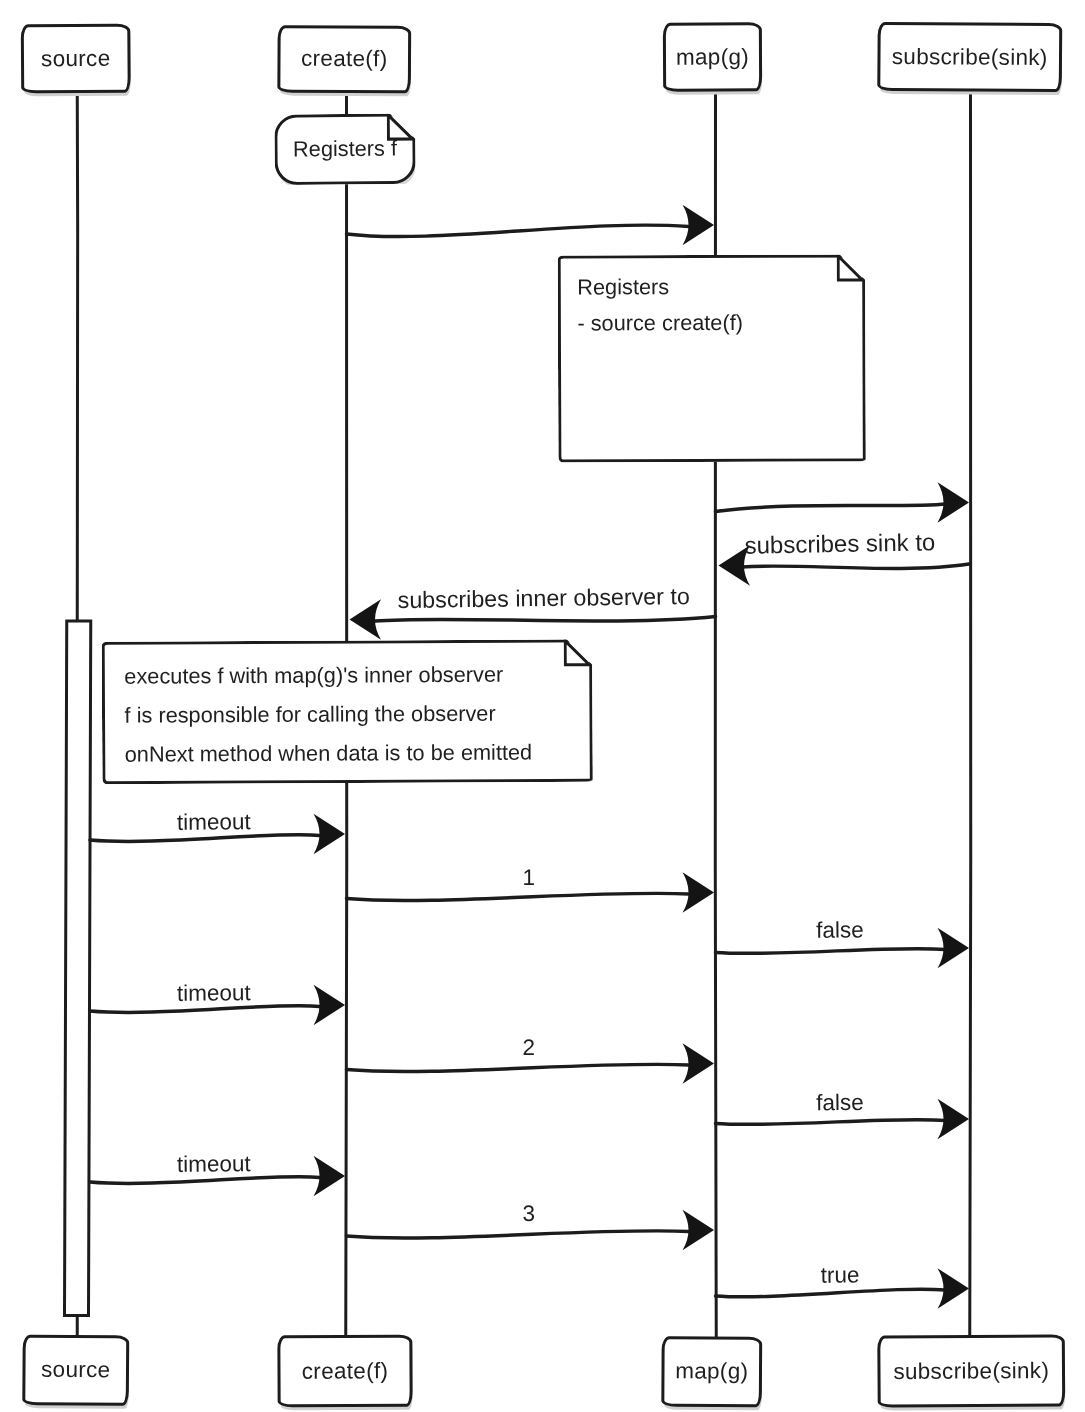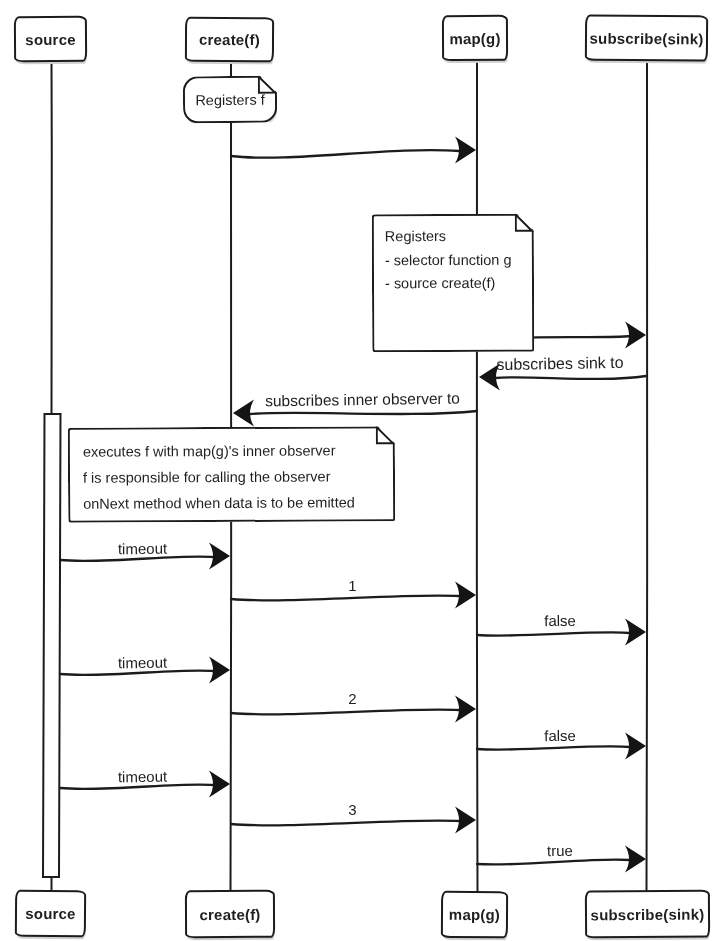--- a/index.html
+++ b/index.html
@@ -8,21 +8,21 @@
     font-family:"Liberation Sans", sans-serif; color:#1f1f1f; overflow:hidden;
   }
   svg.wires { position:absolute; left:0; top:0; }
 
   .actor {
     position:absolute; display:flex; align-items:center; justify-content:center;
     background:#fff; border:2px solid #1c1c1c;
     border-radius:5px 9px 4px 10px / 9px 5px 10px 4px;
     font-size:15px; letter-spacing:0.2px;
     box-shadow:1px 3px 0 -1px #cfcfcf;
-    box-sizing:border-box; white-space:nowrap;font-weight:bold;
+    box-sizing:border-box; white-space:nowrap;
   }
   .a-src-t { left:14px;  top:16px;  width:73px;  height:46px; transform:rotate(-0.4deg); }
   .a-cre-t { left:185px; top:17px;  width:89px;  height:45px; transform:rotate(0.3deg); }
   .a-map-t { left:442px; top:15px;  width:66px;  height:46px; transform:rotate(-0.3deg); }
   .a-sub-t { left:585px; top:15px;  width:123px; height:46px; transform:rotate(0.4deg); }
   .a-src-b { left:15px;  top:890px; width:71px;  height:47px; transform:rotate(0.4deg); }
   .a-cre-b { left:185px; top:890px; width:90px;  height:48px; transform:rotate(-0.3deg); }
   .a-map-b { left:441px; top:891px; width:67px;  height:47px; transform:rotate(0.3deg); }
   .a-sub-b { left:585px; top:890px; width:125px; height:48px; transform:rotate(-0.4deg); }
 
@@ -30,22 +30,22 @@
     position:absolute; background:#fff; border:2px solid #1c1c1c;
     border-radius:4px 2px 5px 3px / 3px 5px 2px 4px;
     box-sizing:border-box; font-size:14.5px;
     box-shadow:1px 3px 0 -1px #d8d8d8;
     clip-path:polygon(0 0, calc(100% - 17px) 0, 100% 17px, 100% 100%, 0 100%);
   }
   .note .fold { position:absolute; top:-2px; right:-2px; }
   .n-create { left:183px; top:76px;  width:94px;  height:47px;
               display:flex; align-items:center; justify-content:center;
               transform:rotate(-0.5deg);border-radius:15px; }
-  .n-map    { left:372px; top:170px; width:162px; height:138px;
-              padding:9px 2px 4px 11px; transform:rotate(-0.2deg);margin-top:44px; }
+  .n-map    { left:372px; top:170px; width:205px; height:138px;
+              padding:9px 2px 4px 11px; transform:rotate(-0.2deg); }
   .n-map .note-line  { line-height:23.5px; white-space:nowrap; }
   .n-exec   { left:68px;  top:427px; width:327px; height:95px;
               padding:9px 2px 4px 13px; transform:rotate(-0.3deg); }
   .n-exec .note-line { line-height:26px; white-space:nowrap; }
 
   .msg-label {
     position:absolute; text-align:center; font-size:15px; white-space:nowrap;
   }
   .lbl-sink  { left:480px; top:355px; width:160px; font-size:16px; transform:rotate(-1deg); }
   .lbl-inner { left:250px; top:391px; width:225px; font-size:15.5px; transform:rotate(-0.8deg); }
@@ -114,21 +114,20 @@
       <path d="M1,1 L1,17 L17,17 Z" fill="#ffffff" stroke="#1c1c1c" stroke-width="2"></path>
     </svg>
     <span class="note-line">Registers f</span>
   </div>
 
   <div class="note n-map">
     <svg class="fold" width="19" height="19">
       <path d="M1,1 L1,17 L17,17 Z" fill="#ffffff" stroke="#1c1c1c" stroke-width="2"></path>
     </svg>
     <div class="note-line">Registers</div>
-    <div class="note-line">- selector function g</div>
     <div class="note-line">- source  create(f)</div>
   </div>
 
   <div class="note n-exec">
     <svg class="fold" width="19" height="19">
       <path d="M1,1 L1,17 L17,17 Z" fill="#ffffff" stroke="#1c1c1c" stroke-width="2"></path>
     </svg>
     <div class="note-line">executes f with map(g)'s inner observer</div>
     <div class="note-line">f is responsible for calling the observer</div>
     <div class="note-line">onNext method when data is to be emitted</div>

